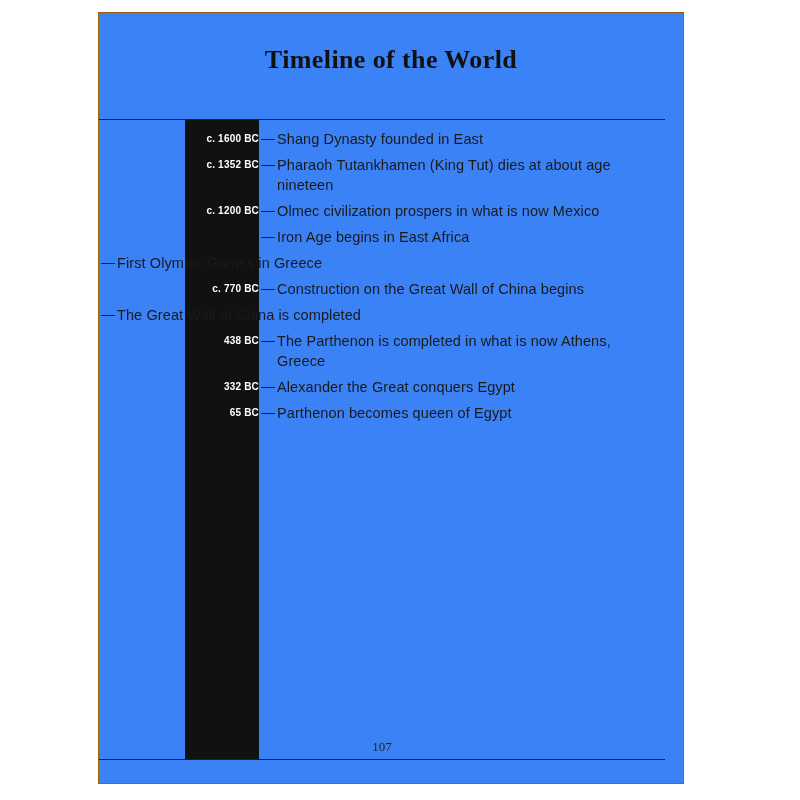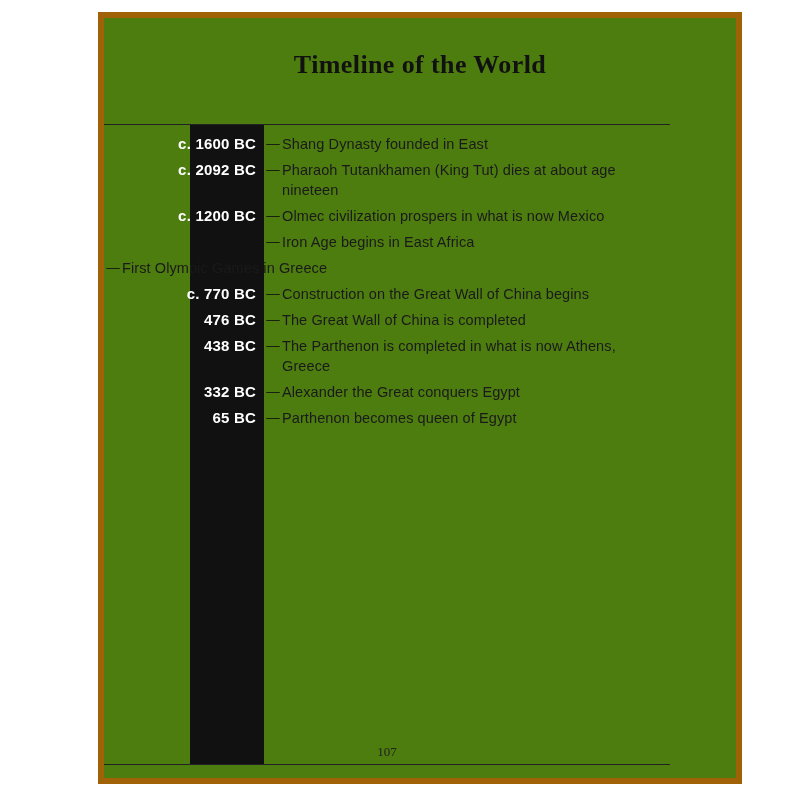--- a/index.html
+++ b/index.html
@@ -11,24 +11,24 @@
     width: 800px;
     height: 800px;
     font-family: "Liberation Sans", sans-serif;
     color: #1a1a1a;
     overflow: hidden;
   }
   .page {
     position: absolute;
     left: 98px;
     top: 12px;
-    width: 644px;
+    width: 586px;
     height: 772px;
-    background: #4d7c0f;
-    border: 6px solid #a16207;
+    background: #3b82f6;
+    border: 1px solid #a16207;
     box-sizing: border-box;
     overflow: hidden;
   }
   .page-title {
     position: absolute;
     left: 0;
     top: 32px;
     width: 100%;
     text-align: center;
     font-family: "Liberation Serif", serif;
@@ -71,25 +71,25 @@
   .entry {
     position: relative;
     display: flex;
     align-items: flex-start;
     margin-bottom: 6px;
   }
   .entry .year {
     width: 160px;
     flex: 0 0 160px;
     text-align: right;
-    padding-right: 8px;
+    padding-right: 0;
     box-sizing: border-box;
     color: #ffffff;
     font-weight: bold;
-    font-size: 15px;
+    font-size: 10px;
     line-height: 19px;
     letter-spacing: 0.2px;
     white-space: nowrap;
   }
   .entry .dash {
     flex: 0 0 18px;
     width: 18px;
     text-align: center;
     font-size: 13.5px;
     line-height: 19px;
@@ -130,21 +130,21 @@
 
   <div class="entries">
 
     <div class="entry">
       <span class="year">c. 1600 BC</span>
       <span class="dash">—</span>
       <span class="event">Shang Dynasty founded in East</span>
     </div>
 
     <div class="entry">
-      <span class="year">c. 2092 BC</span>
+      <span class="year">c. 1352 BC</span>
       <span class="dash">—</span>
       <span class="event">Pharaoh Tutankhamen (King Tut) dies at about age nineteen</span>
     </div>
 
     <div class="entry">
       <span class="year">c. 1200 BC</span>
       <span class="dash">—</span>
       <span class="event">Olmec civilization prospers in what is now Mexico</span>
     </div>
 
@@ -159,21 +159,20 @@
       <span class="event">First Olympic Games in Greece</span>
     </div>
 
     <div class="entry">
       <span class="year">c. 770 BC</span>
       <span class="dash">—</span>
       <span class="event">Construction on the Great Wall of China begins</span>
     </div>
 
     <div class="entry">
-      <span class="year">476 BC</span>
       <span class="dash">—</span>
       <span class="event">The Great Wall of China is completed</span>
     </div>
 
     <div class="entry">
       <span class="year">438 BC</span>
       <span class="dash">—</span>
       <span class="event">The Parthenon is completed in what is now Athens, Greece</span>
     </div>
 

